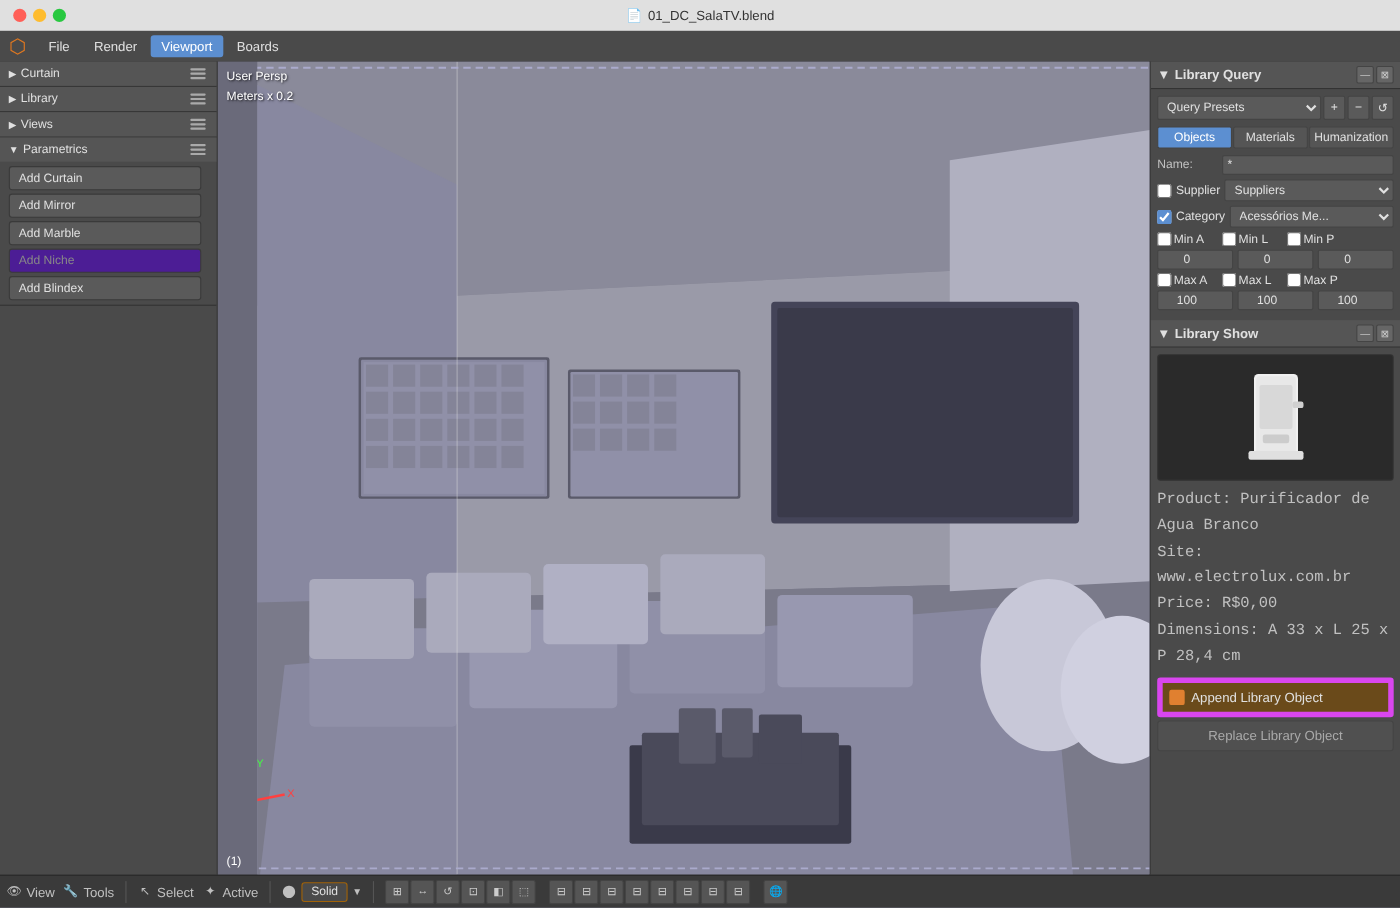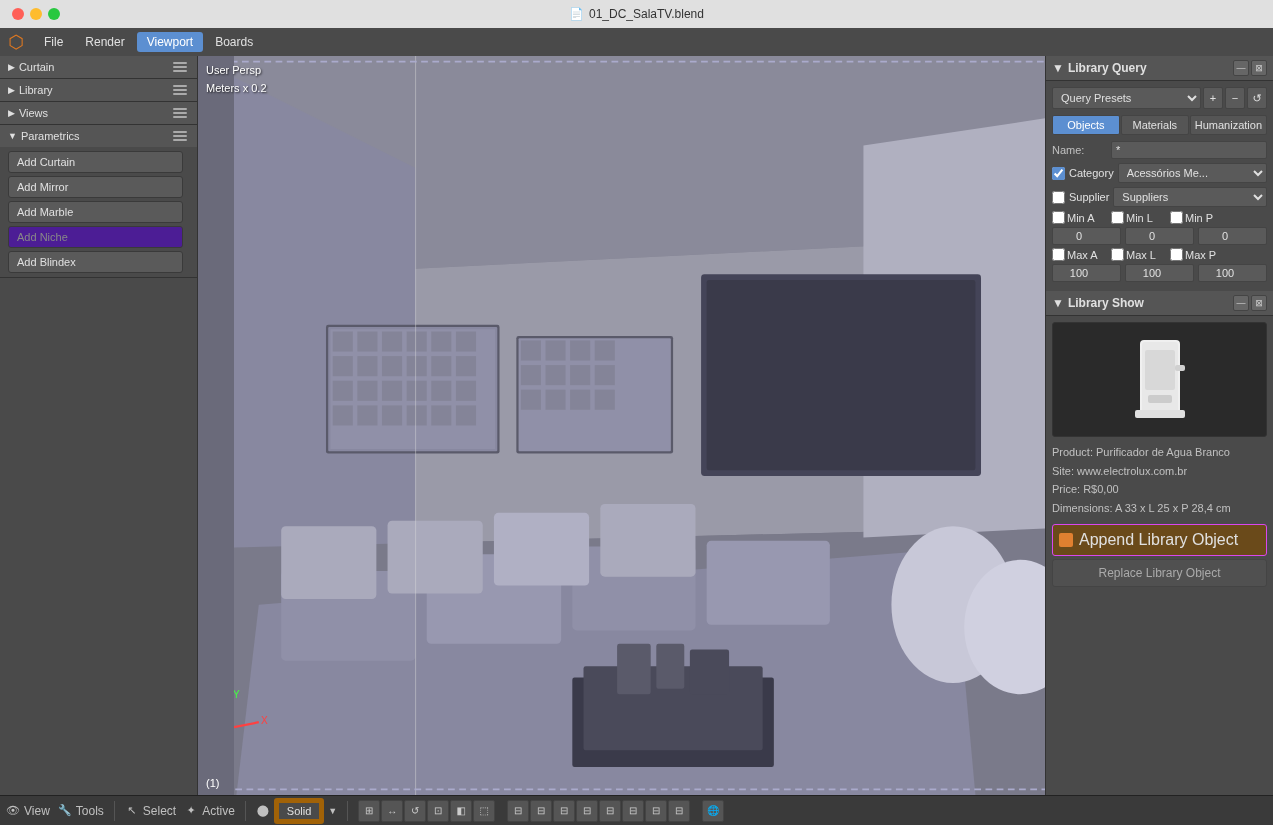--- a/index.html
+++ b/index.html
@@ -329,34 +329,35 @@
       background: #2a2a2a;
       border: 1px solid #333;
       border-radius: 3px;
       display: flex;
       align-items: center;
       justify-content: center;
       margin-bottom: 6px;
       overflow: hidden;
     }
     .product-info {
-      font-size: 11px;
+      font-size: 14px;
       color: #c0c0c0;
       line-height: 1.7;
       margin-bottom: 6px;
+      font-family: Liberation Mono, monospace;
     }
 
     
     .append-btn {
       width: 100%;
       padding: 6px;
       background: #6a4a1a;
-      border: 1px solid #d946ef;
-      color: #e0e0e0;
-      font-size: 16px;
+      border: 5px solid #d946ef;
+      color: #e0e0e0;
+      font-size: 12px;
       cursor: pointer;
       border-radius: 3px;
       margin-bottom: 3px;
       display: flex;
       align-items: center;
       gap: 6px;
     }
     .append-btn .orange-icon {
       width: 14px; height: 14px;
       background: #e08030;
@@ -392,21 +393,21 @@
       font-size: 12px;
       cursor: pointer;
     }
     .bottom-icon {
       width: 14px; height: 14px;
       display: flex; align-items: center; justify-content: center;
       font-size: 11px;
     }
     .solid-btn {
       background: #4a4a4a;
-      border: 5px solid #a16207;
+      border: 1px solid #a16207;
       border-radius: 3px;
       padding: 2px 8px;
       color: #e0e0e0;
       font-size: 11px;
       cursor: pointer;
     }
     .bottom-mode-group {
       display: flex;
       gap: 1px;
     }
@@ -668,32 +669,32 @@
         <button class="tab">Materials</button>
         <button class="tab">Humanization</button>
       </div>
 
       <div class="form-row">
         <span class="form-label">Name:</span>
         <input class="form-input" type="text" value="*" style="">
       </div>
 
       <div class="checkbox-row">
+        <input type="checkbox" style="">
+        <span>Supplier</span>
+        <select class="dropdown-input">
+          <option>Suppliers</option>
+        </select>
+      </div>
+
+      <div class="checkbox-row">
         <input type="checkbox" checked="" style="">
         <span>Category</span>
         <select class="dropdown-input">
           <option>Acessórios Me...</option>
-        </select>
-      </div>
-
-      <div class="checkbox-row">
-        <input type="checkbox" style="">
-        <span>Supplier</span>
-        <select class="dropdown-input">
-          <option>Suppliers</option>
         </select>
       </div>
 
       <div class="minmax-row">
         <div class="minmax-check-label">
           <input type="checkbox" style="">
           <span>Min A</span>
         </div>
         <div class="minmax-check-label">
           <input type="checkbox" style="">

